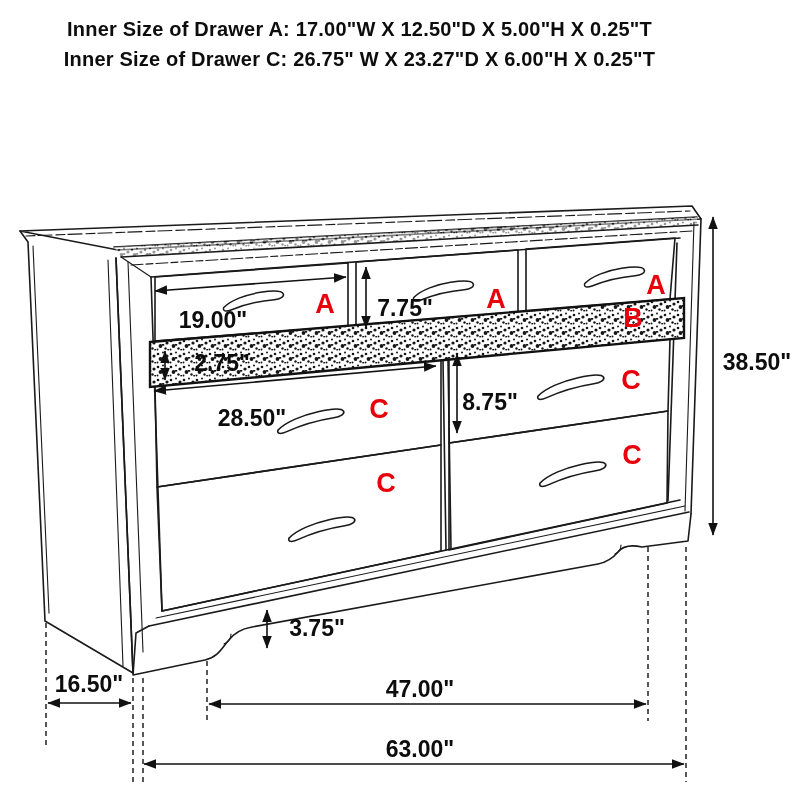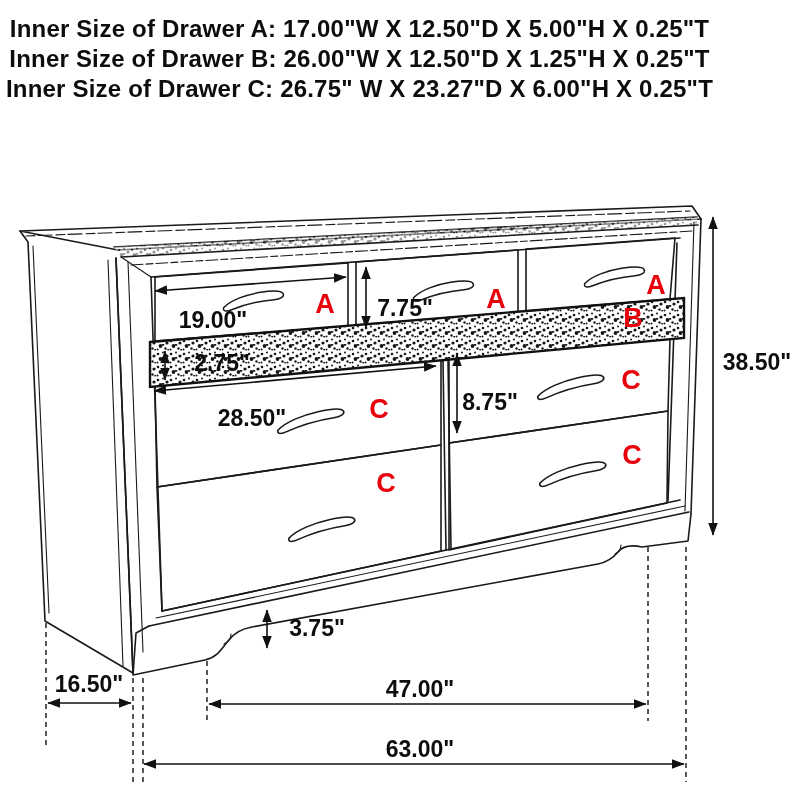--- a/index.html
+++ b/index.html
@@ -1,32 +1,31 @@
 <!DOCTYPE html>
 <html><head>
 <meta charset="utf-8">
 <style>
   html,body{margin:0;padding:0;background:#fff;}
   .canvas{position:relative;width:800px;height:800px;background:#ffffff;overflow:hidden;
           font-family:"Liberation Sans",sans-serif;}
   .title-block{position:absolute;top:14px;left:0;width:719px;text-align:center;
-               font-weight:bold;font-size:24px;line-height:30px;color:#0d0d0d;letter-spacing:0.2px;}
+               font-weight:bold;font-size:20px;line-height:30px;color:#0d0d0d;letter-spacing:0.2px;}
   .title-block div{white-space:nowrap;}
   svg text{font-family:"Liberation Sans",sans-serif;}
   .dim-label{font-size:23px;font-weight:bold;fill:#0d0d0d;}
   .red-label{font-size:27px;font-weight:bold;}
 </style>
 </head>
 <body>
 
 <div class="canvas">
 
   <div class="title-block">
     <div>Inner Size of Drawer A: 17.00"W X 12.50"D X 5.00"H X 0.25"T</div>
-    <div>Inner Size of Drawer B: 26.00"W X 12.50"D X 1.25"H X 0.25"T</div>
     <div>Inner Size of Drawer C: 26.75" W X 23.27"D X 6.00"H X 0.25"T</div>
   </div>
 
   <svg width="800" height="800" viewBox="0 0 800 800" style="position:absolute;left:0;top:0;">
     <defs>
       <marker id="ahE" markerWidth="8" markerHeight="6" refX="7.6" refY="3" orient="auto">
         <path d="M0,0 L8,3 L0,6 Z" fill="#111"></path>
       </marker>
       <marker id="ahS" markerWidth="8" markerHeight="6" refX="7.6" refY="3" orient="auto-start-reverse">
         <path d="M0,0 L8,3 L0,6 Z" fill="#111"></path>

